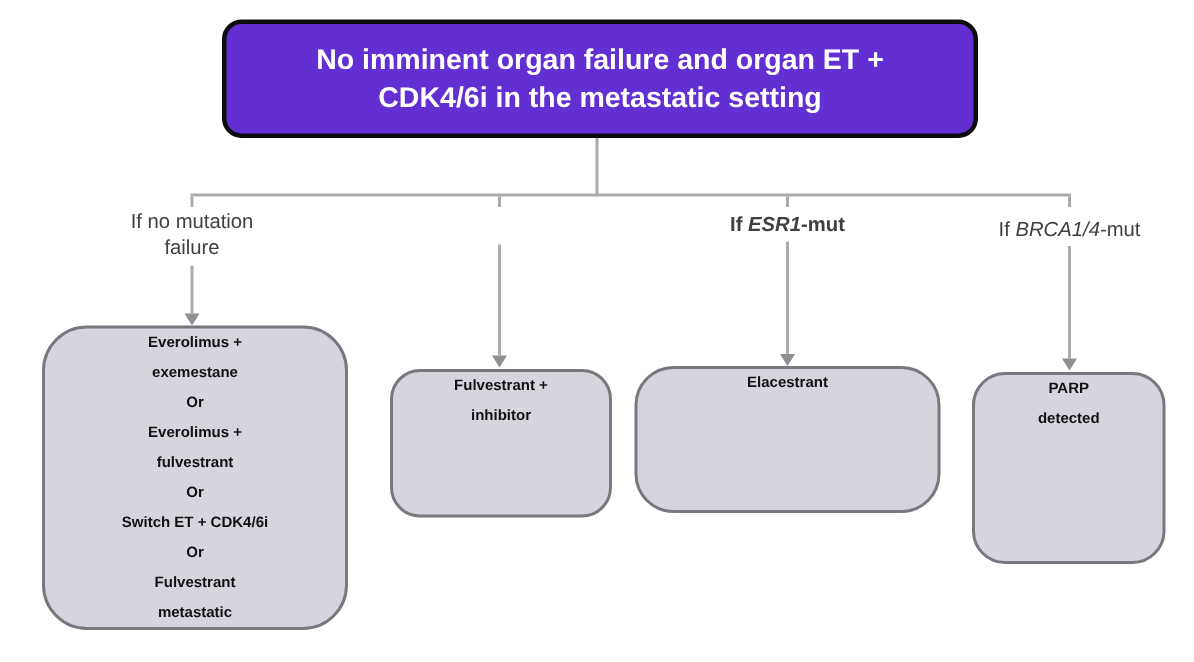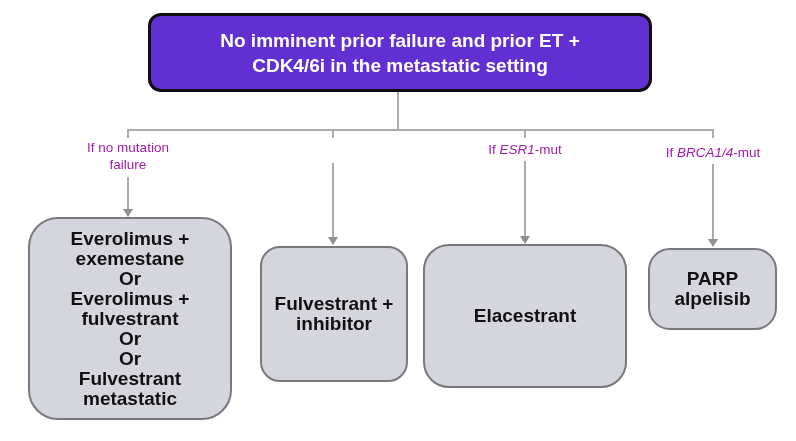--- a/index.html
+++ b/index.html
@@ -14,41 +14,41 @@
     color:#ffffff;font-weight:bold;font-size:19px;line-height:25px;text-align:center;
   }
   .vline{position:absolute;width:2px;background:#ABABAF;}
   .hline{position:absolute;height:2px;background:#ABABAF;}
   .arrow{
     position:absolute;width:0;height:0;
     border-left:5px solid transparent;border-right:5px solid transparent;
     border-top:8px solid #8E8E93;transform:translateX(-4px);
   }
   .cond{
-    position:absolute;width:150px;text-align:center;color:#a21caf;
+    position:absolute;width:150px;text-align:center;color:#404040;
     font-size:13.5px;line-height:17px;
   }
   .cond .gene{font-style:italic;}
   .tbox{
     position:absolute;background:#D5D5DE;border:2.5px solid #77797E;
-    box-sizing:border-box;display:flex;flex-direction:column;justify-content:center;align-items:center;
-    color:#111111;font-weight:bold;font-size:19px;line-height:20px;text-align:center;
+    box-sizing:border-box;display:flex;flex-direction:column;justify-content:flex-start;align-items:center;
+    color:#111111;font-weight:bold;font-size:10px;line-height:20px;text-align:center;
   }
   .b1{left:28px;top:217px;width:204px;height:203px;border-radius:30px;}
-  .b2{left:260px;top:246px;width:148px;height:136px;border-radius:20px;}
-  .b3{left:423px;top:244px;width:204px;height:144px;border-radius:26px;}
-  .b4{left:648px;top:248px;width:129px;height:82px;border-radius:22px;}
+  .b2{left:260px;top:246px;width:148px;height:99px;border-radius:20px;}
+  .b3{left:423px;top:244px;width:204px;height:98px;border-radius:26px;}
+  .b4{left:648px;top:248px;width:129px;height:128px;border-radius:22px;}
 </style>
 </head>
 <body>
 
 <div class="canvas">
 
   <div class="root-box">
-    <div>No imminent prior failure and prior ET +</div>
+    <div>No imminent organ failure and organ ET +</div>
     <div>CDK4/6i in the metastatic setting</div>
   </div>
 
   <div class="vline" style="left:397px;top:92px;height:38px;"></div>
   <div class="hline" style="left:127px;top:129px;width:587px;"></div>
 
   <div class="vline" style="left:127px;top:131px;height:7px;"></div>
   <div class="vline" style="left:332px;top:131px;height:7px;"></div>
   <div class="vline" style="left:524px;top:131px;height:7px;"></div>
   <div class="vline" style="left:712px;top:131px;height:7px;"></div>
@@ -60,46 +60,47 @@
 
   <div class="arrow" style="left:127px;top:209px;"></div>
   <div class="arrow" style="left:332px;top:237px;"></div>
   <div class="arrow" style="left:524px;top:236px;"></div>
   <div class="arrow" style="left:712px;top:239px;"></div>
 
   <div class="cond" style="left:53px;top:139px;">
     <div>If no mutation</div>
     <div>failure</div>
   </div>
-  <div class="cond" style="left:450px;top:141px;">
+  <div class="cond" style="left:450px;top:141px;font-weight:bold;">
     <span>If </span><span class="gene">ESR1</span><span>-mut</span>
   </div>
   <div class="cond" style="left:638px;top:144px;">
     <span>If </span><span class="gene">BRCA1/4</span><span>-mut</span>
   </div>
 
   <div class="tbox b1">
     <div>Everolimus +</div>
     <div>exemestane</div>
     <div>Or</div>
     <div>Everolimus +</div>
     <div>fulvestrant</div>
     <div>Or</div>
+    <div>Switch ET + CDK4/6i</div>
     <div>Or</div>
     <div>Fulvestrant</div>
     <div>metastatic</div>
   </div>
 
   <div class="tbox b2">
     <div>Fulvestrant +</div>
     <div>inhibitor</div>
   </div>
 
   <div class="tbox b3">
     <div>Elacestrant</div>
   </div>
 
   <div class="tbox b4">
     <div>PARP</div>
-    <div>alpelisib</div>
+    <div>detected</div>
   </div>
 
 </div>
 
 </body></html>

